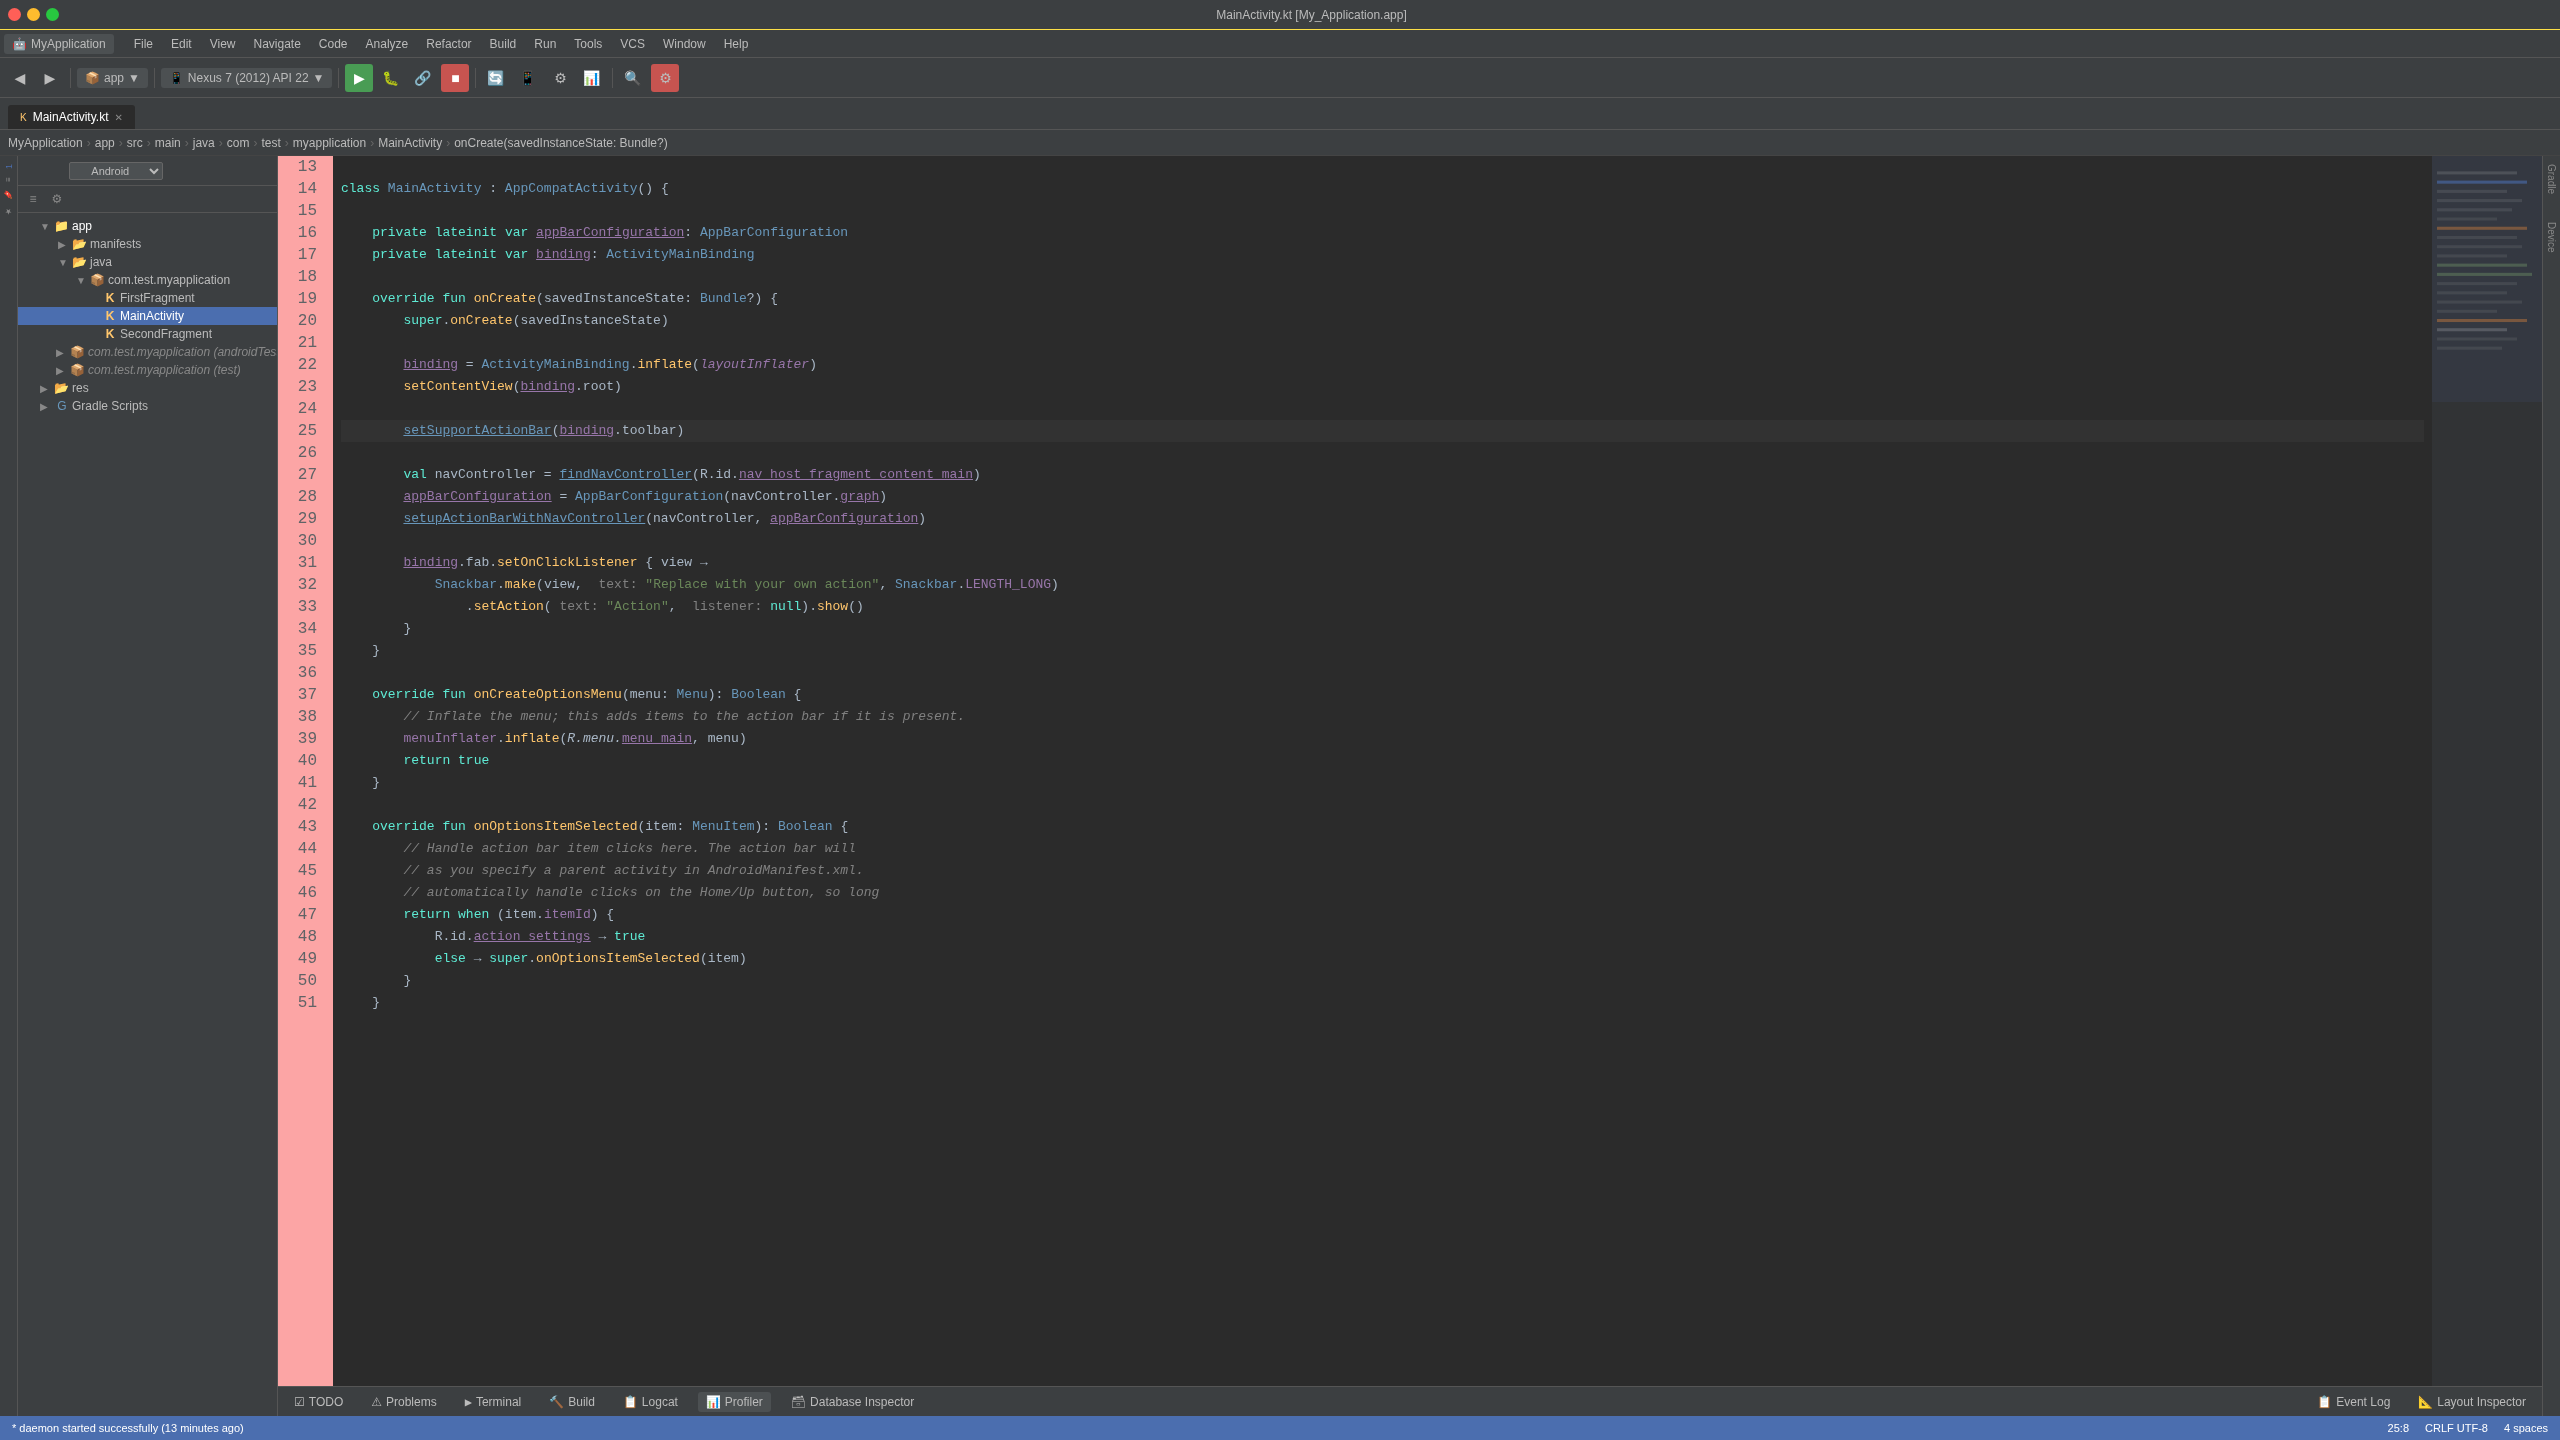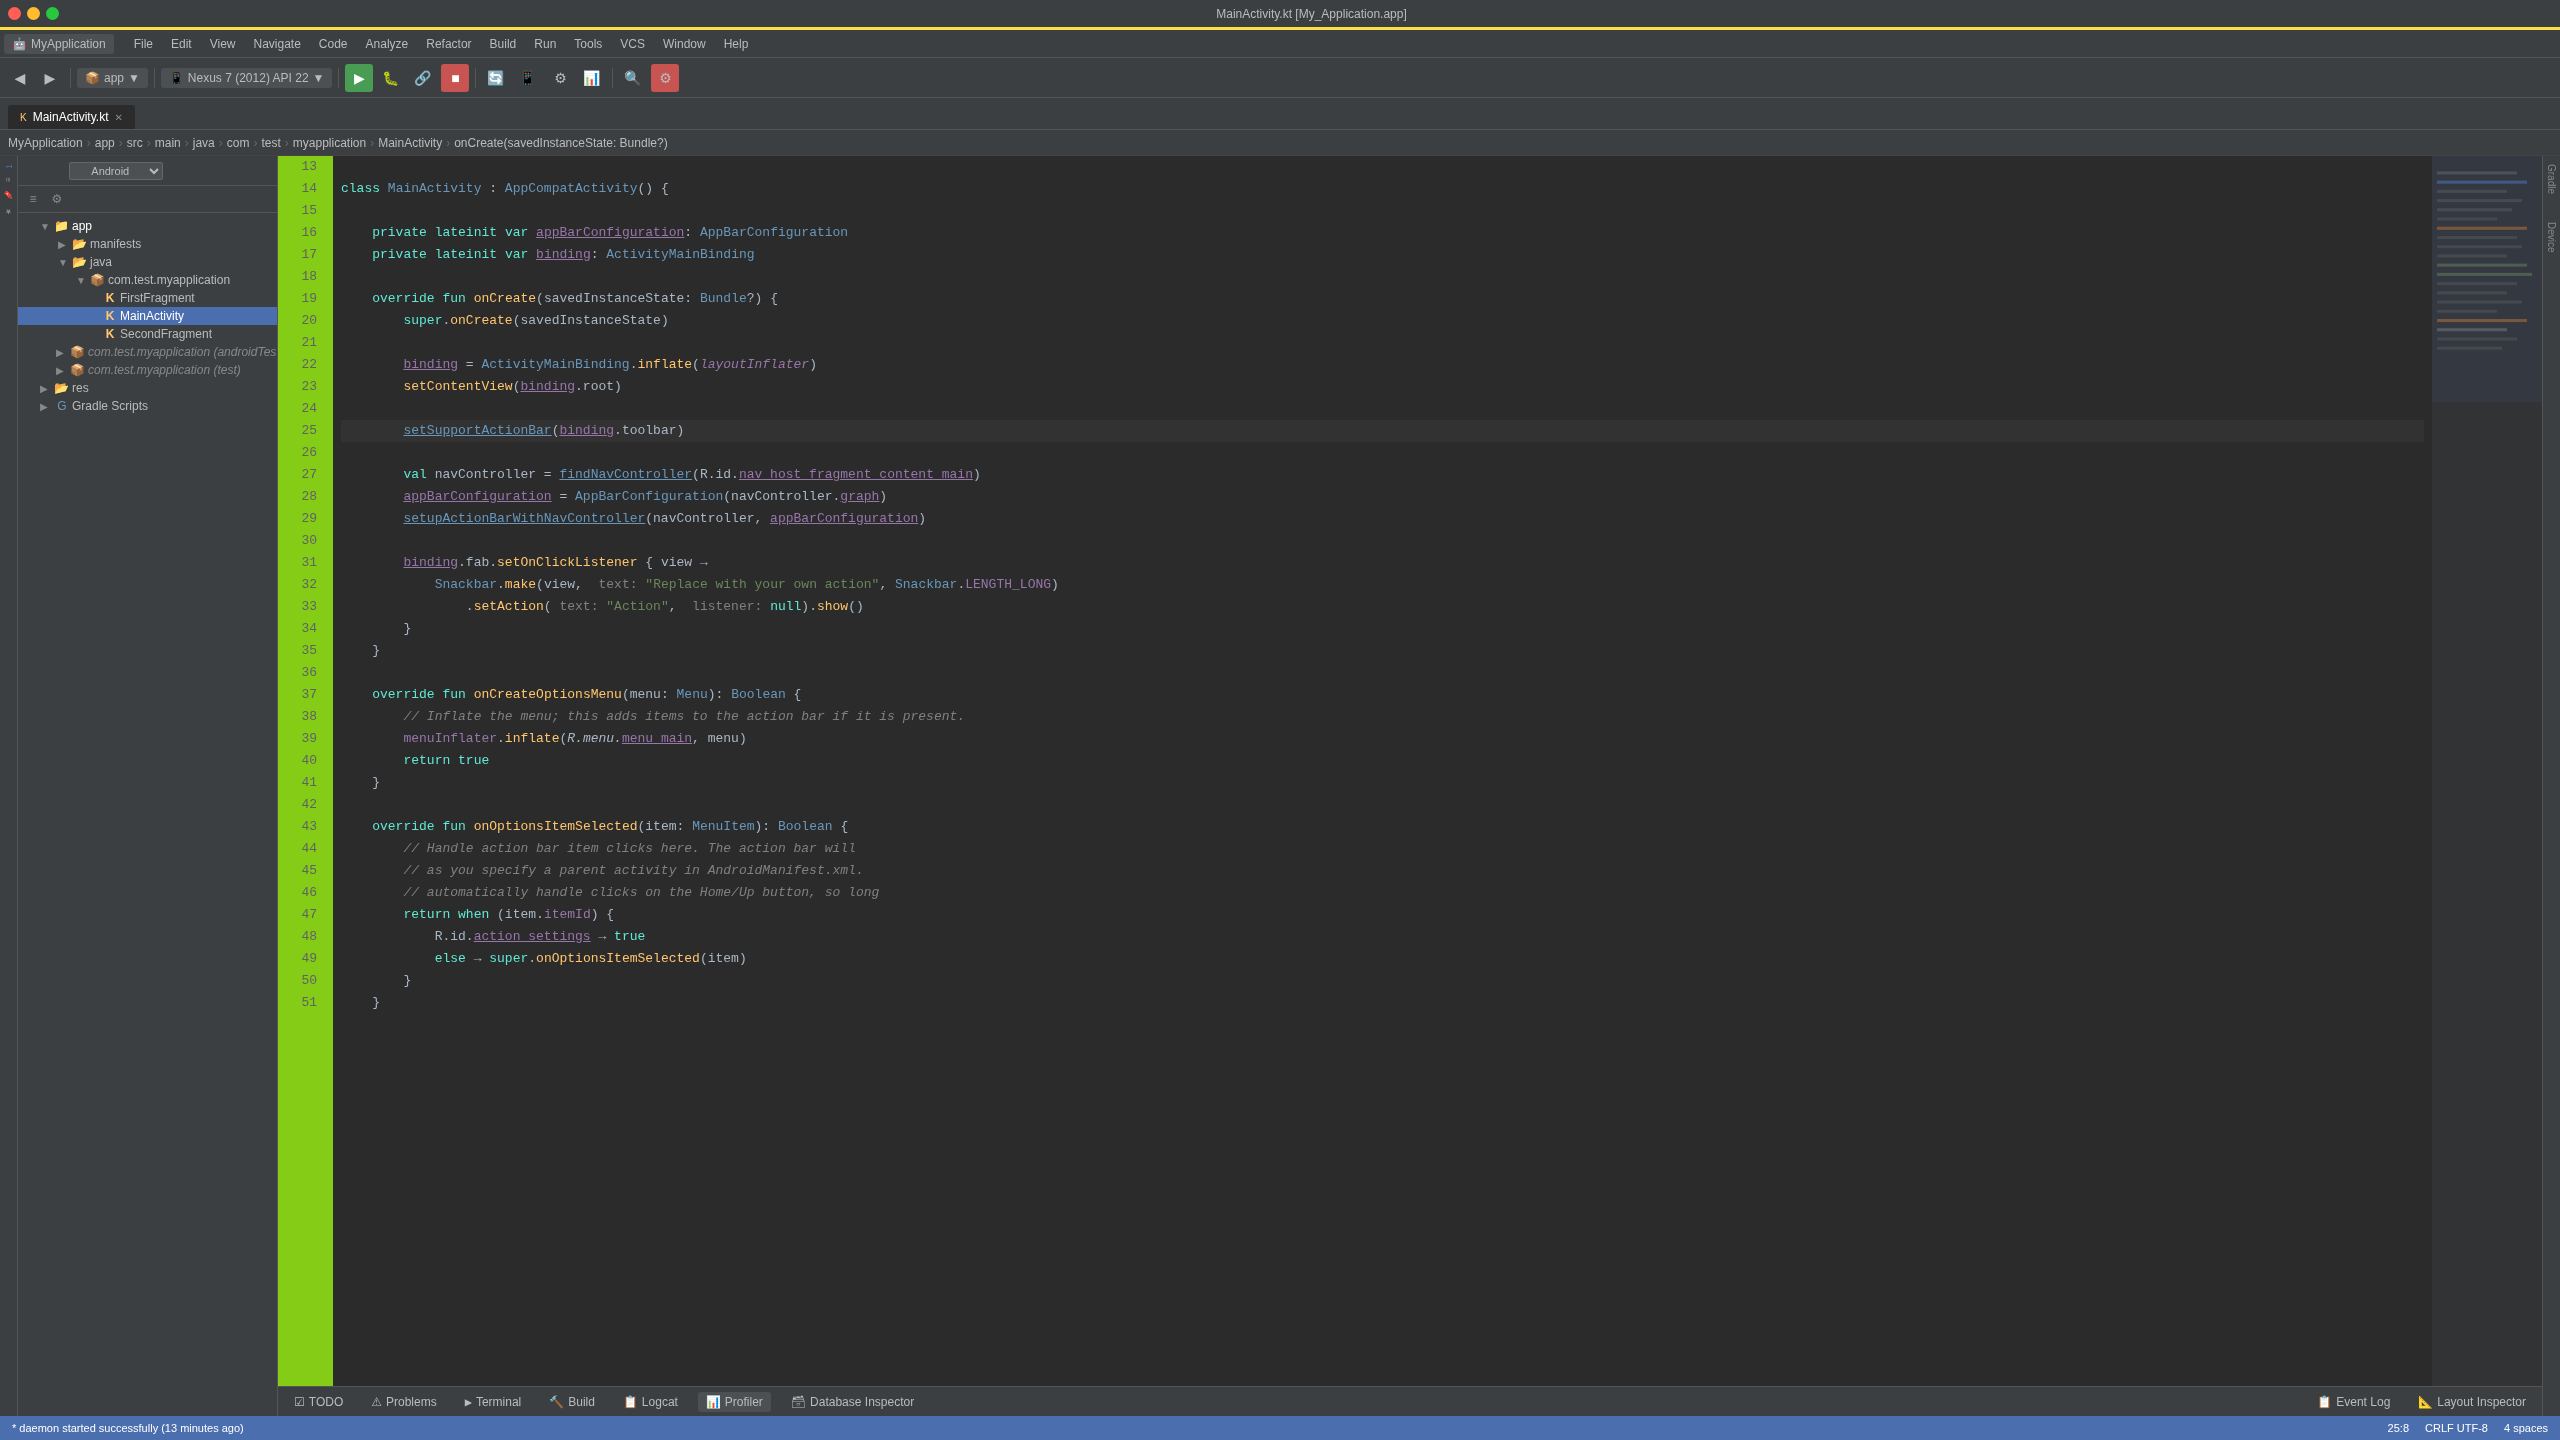--- a/index.html
+++ b/index.html
@@ -15,21 +15,21 @@
       flex-direction: column;
     }
 
     
     .title-bar {
       background: #3c3f41;
       height: 30px;
       display: flex;
       align-items: center;
       padding: 0 8px;
-      border-bottom: 3px solid #fde047;
+      border-bottom: 1px solid #fde047;
       flex-shrink: 0;
     }
     .title-bar-controls {
       display: flex;
       gap: 6px;
       margin-right: 12px;
     }
     .title-btn {
       width: 13px; height: 13px;
       border-radius: 50%;
@@ -263,23 +263,23 @@
     }
 
     .code-editor {
       flex: 1;
       display: flex;
       overflow: hidden;
     }
 
     .line-numbers {
       width: 55px;
-      background: #84cc16;
+      background: #fca5a5;
       color: #606366;
-      font-size: 13px;
+      font-size: 16px;
       text-align: right;
       padding: 0 8px 0 0;
       overflow: hidden;
       flex-shrink: 0;
       user-select: none;
       line-height: 22px;
     }
 
     .code-content {
       flex: 1;

